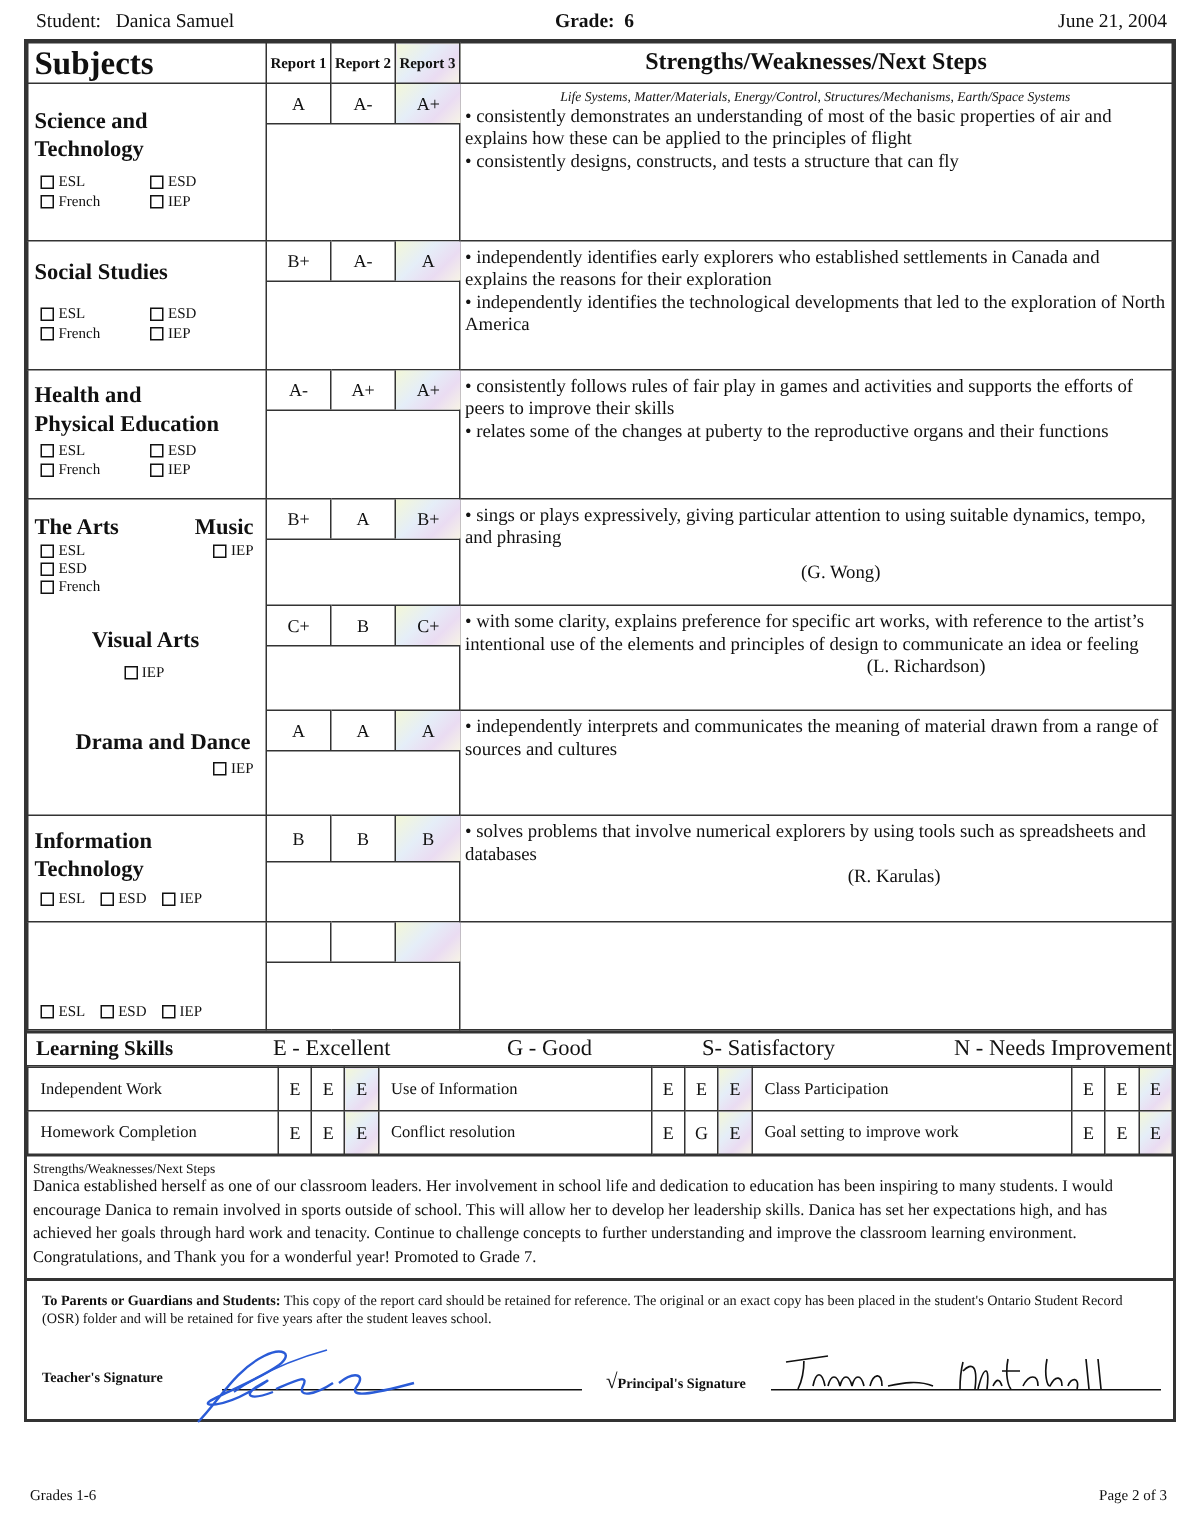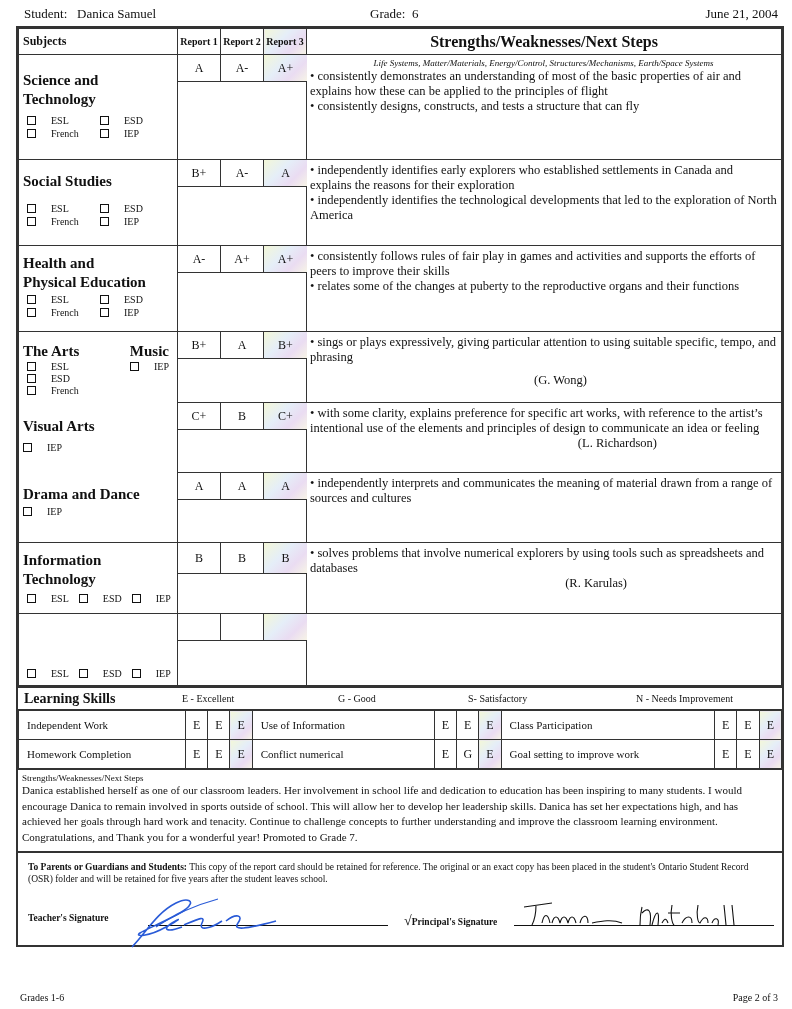--- a/index.html
+++ b/index.html
@@ -1,58 +1,58 @@
 <!DOCTYPE html>
 <html><head>
 <meta charset="utf-8">
 <style>
   * { box-sizing: border-box; margin: 0; padding: 0; }
   html, body { width: 792px; height: 1009px; background: #fff; }
   body { font-family: "Liberation Serif", serif; color: #111; position: relative; overflow: hidden; }
 
   .top-line { position: absolute; top: 6px; left: 0; width: 792px; height: 16px; font-size: 13px; }
   .top-line .student { position: absolute; left: 24px; text-align: center; }
-  .top-line .grade { position: absolute; left: 370px; }
+  .top-line .grade { position: absolute; left: 370px; font-weight: bold; }
   .top-line .date { position: absolute; right: 14px; }
 
   .sheet { position: absolute; left: 16px; top: 26px; width: 768px; border: 2px solid #333; }
 
   
   .subj-table { width: 100%; border-collapse: collapse; table-layout: fixed; }
   .subj-table td, .subj-table th { border: 1px solid #333; vertical-align: top; }
   .col-subj { width: 159px; }
   .col-r { width: 43px; }
   .col-comm { width: auto; }
   .hdr th { height: 26px; font-weight: bold; }
-  .hdr .h-subj { text-align: left; font-size: 12px; padding-left: 4px; vertical-align: middle; }
+  .hdr .h-subj { text-align: left; font-size: 22px; padding-left: 4px; vertical-align: middle; }
   .hdr .h-rep { font-size: 10px; line-height: 11px; text-align: center; vertical-align: middle; }
   .hdr .h-comm { font-size: 16px; text-align: center; vertical-align: middle; }
 
   .r3 { background: linear-gradient(135deg, #f3f7d8 0%, #e5eef8 40%, #eadcf2 70%, #f7f4e6 100%); }
 
   .subj-cell { padding: 4px 4px 2px 4px; position: relative; }
   .subj-name { font-weight: bold; font-size: 15px; line-height: 19px; }
   .checks { font-size: 10px; margin-top: 6px; display: grid; grid-template-columns: 1fr 1fr; row-gap: 2px; padding-left: 4px; }
   .checks.three { grid-template-columns: auto auto auto; justify-content: start; column-gap: 10px; }
-  .chk { display: inline-flex; align-items: center; gap: 15px; }
+  .chk { display: inline-flex; align-items: center; gap: 3px; }
   .box { width: 9px; height: 9px; border: 1px solid #111; display: inline-block; }
 
   .grade-wrap { padding: 0; }
   .grades { display: grid; grid-template-columns: 43px 43px 43px; border-bottom: 1px solid #333; }
   .grades div { height: 26px; text-align: center; font-size: 12px; line-height: 26px; border-right: 1px solid #333; }
   .grades div:last-child { border-right: none; }
 
   .comm { font-size: 12.5px; line-height: 15px; padding: 3px 4px 14px 3px; }
   .comm .strand { font-style: italic; font-size: 9px; text-align: center; line-height: 11px; }
   .comm .teacher { text-align: right; padding-right: 160px; margin-top: 8px; }
 
   
   .ls-head { display: flex; align-items: center; height: 24px; border-top: 2px solid #333; border-bottom: 1px solid #333; font-size: 11px; padding-left: 6px; }
   .ls-head .title { font-weight: bold; font-size: 14px; width: 156px; }
-  .ls-head .legend { position: absolute; font-size: 10px; }
+  .ls-head .legend { position: absolute; font-size: 15px; }
   .ls-table { width: 100%; border-collapse: collapse; table-layout: fixed; }
   .ls-table td { border: 1px solid #333; height: 29px; font-size: 11px; vertical-align: middle; }
   .ls-table td.lbl { padding-left: 8px; }
   .ls-table td.g { text-align: center; font-size: 12px; width: 22px; }
 
   .gen-comm { border-top: 1px solid #333; padding: 3px 4px 6px 4px; }
   .gen-comm .small { font-size: 9px; }
   .gen-comm .body { font-size: 11px; line-height: 15.5px; }
 
   .footer-box { border-top: 2px solid #333; padding: 8px 10px 0 10px; height: 94px; position: relative; }
@@ -239,27 +239,27 @@
         </div>
       </td>
       <td colspan="3" class="grade-wrap">
         <div class="grades">
           <div>B+</div>
           <div>A</div>
           <div class="r3">B+</div>
         </div>
       </td>
       <td class="comm">
-        <div>• sings or plays expressively, giving particular attention to using suitable specific, tempo, and phrasing</div>
+        <div>• sings or plays expressively, giving particular attention to using suitable dynamics, tempo, and phrasing</div>
         <div class="teacher" style="margin-top:8px;padding-right:190px">(G. Wong)</div>
       </td>
     </tr>
 
     <tr style="height:70px">
-      <td class="subj-cell" style="border-top:none;border-bottom:none;text-align:left">
+      <td class="subj-cell" style="border-top:none;border-bottom:none;text-align:center">
         <div class="subj-name" style="margin-top:10px;margin-right:2px">Visual Arts</div>
         <div style="font-size:10px;margin-top:6px;margin-right:4px">
           <span class="chk">
                 <span class="box"></span>
                 <span>IEP</span>
               </span>
         </div>
       </td>
       <td colspan="3" class="grade-wrap">
         <div class="grades">
@@ -268,21 +268,21 @@
           <div class="r3">C+</div>
         </div>
       </td>
       <td class="comm">
         <div>• with some clarity, explains preference for specific art works, with reference to the artist’s intentional use of the elements and principles of design to communicate an idea or feeling</div>
         <div class="teacher" style="margin-top:0;padding-right:120px">(L. Richardson)</div>
       </td>
     </tr>
 
     <tr style="height:70px">
-      <td class="subj-cell" style="border-top:none;text-align:left">
+      <td class="subj-cell" style="border-top:none;text-align:right">
         <div class="subj-name" style="margin-top:8px;margin-right:6px">Drama and Dance</div>
         <div style="font-size:10px;margin-top:2px;margin-right:4px">
           <span class="chk">
                 <span class="box"></span>
                 <span>IEP</span>
               </span>
         </div>
       </td>
       <td colspan="3" class="grade-wrap">
         <div class="grades">
@@ -396,21 +396,21 @@
       <td class="lbl">Class Participation</td>
       <td class="g">E</td>
       <td class="g">E</td>
       <td class="g r3">E</td>
     </tr>
     <tr>
       <td class="lbl">Homework Completion</td>
       <td class="g">E</td>
       <td class="g">E</td>
       <td class="g r3">E</td>
-      <td class="lbl">Conflict numerical</td>
+      <td class="lbl">Conflict resolution</td>
       <td class="g">E</td>
       <td class="g">G</td>
       <td class="g r3">E</td>
       <td class="lbl">Goal setting to improve work</td>
       <td class="g">E</td>
       <td class="g">E</td>
       <td class="g r3">E</td>
     </tr>
   </tbody>
     </table>

